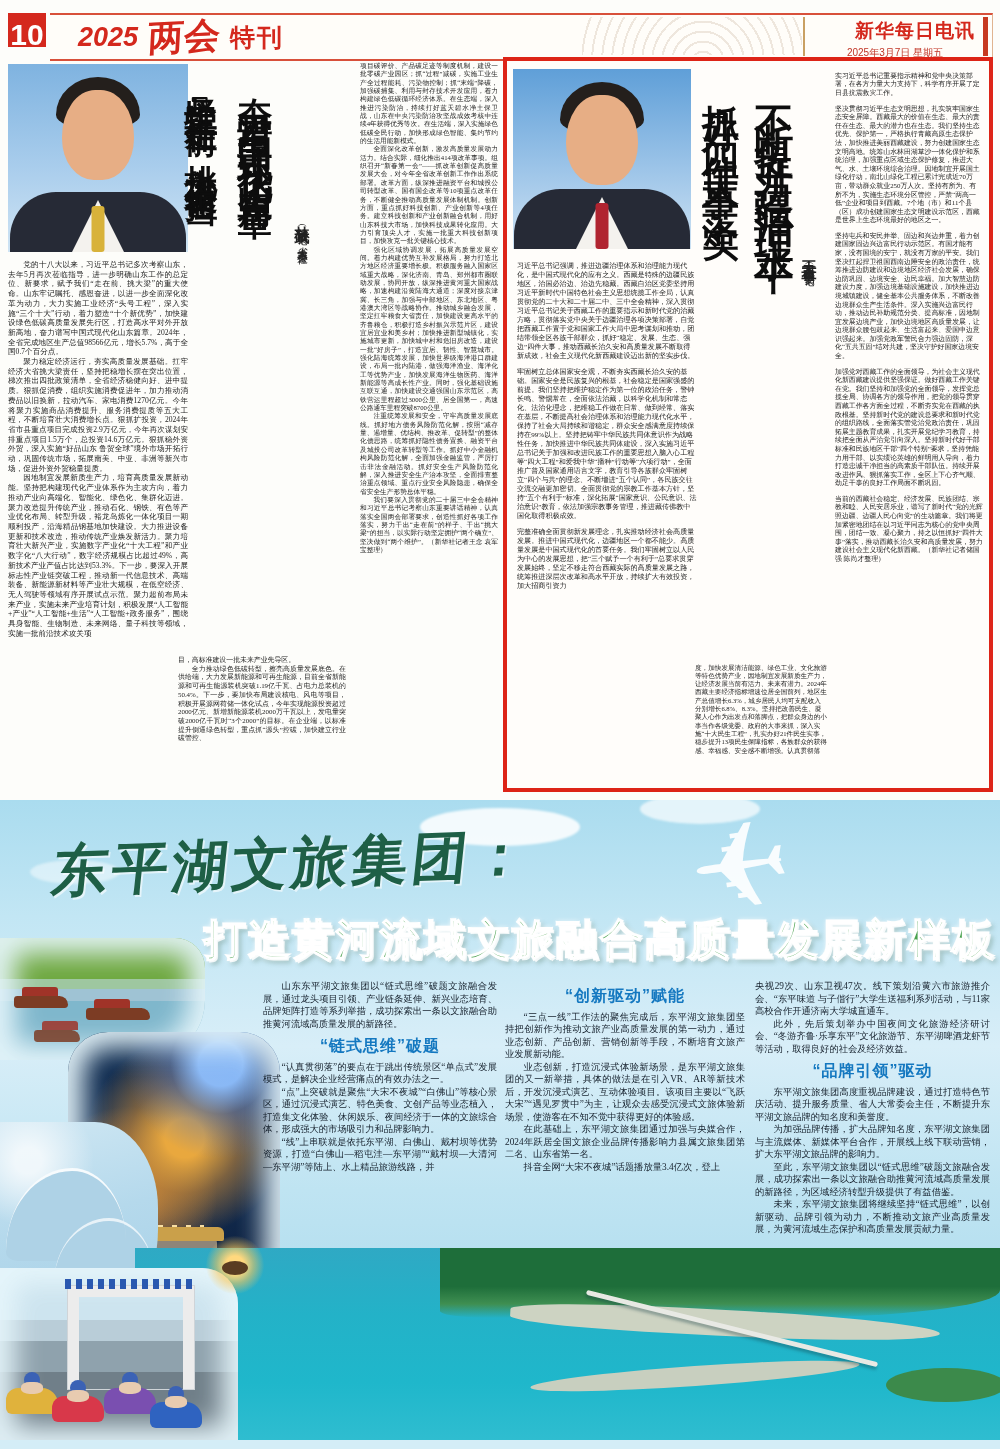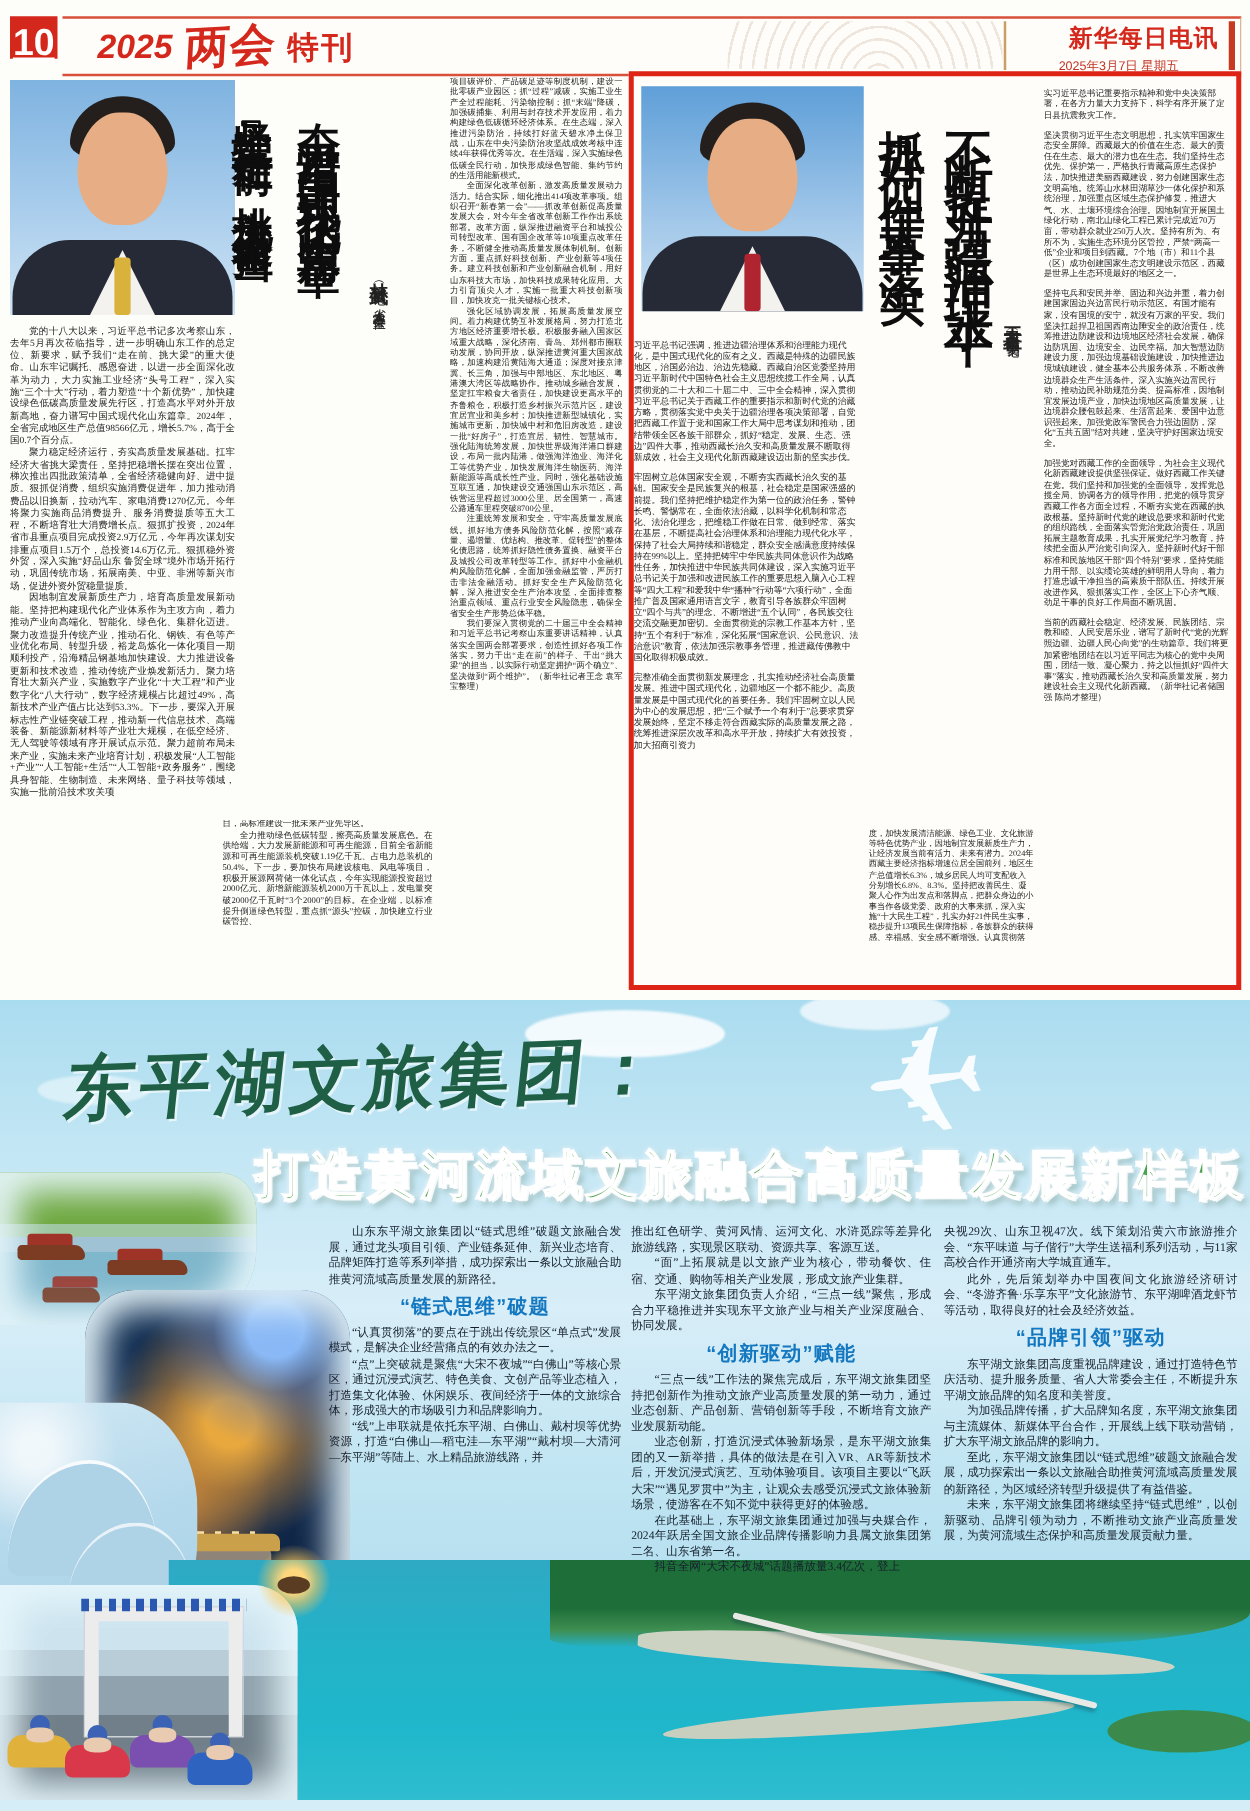--- a/index.html
+++ b/index.html
@@ -1,20 +1,20 @@
 <!DOCTYPE html>
 <html><head>
 <meta charset="utf-8">
 <style>
   html,body{margin:0;padding:0;background:#e9e9e6;}
   .page{position:relative;width:1000px;height:1449px;margin:0 auto;background:#fdfdfa;overflow:hidden;
         font-family:"Liberation Serif",serif;color:#191919;}
   
   .pagenum{position:absolute;left:8px;top:13px;width:38px;height:34px;background:#d4281d;color:#fff;
-           font-family:"Liberation Sans",sans-serif;font-weight:bold;font-size:30px;line-height:44px;text-align:center;text-decoration:underline;}
+           font-family:"Liberation Sans",sans-serif;font-weight:bold;font-size:30px;line-height:44px;text-align:center;}
   .mbar{position:absolute;left:50px;top:13px;width:942px;height:44px;background:#fffdf9;
         border-top:2px solid #d8503a;border-bottom:2px solid #d8503a;border-right:1px solid #e0b490;
         display:flex;align-items:center;}
   .yr{color:#d4281d;font-family:"Liberation Sans",sans-serif;font-weight:bold;font-style:italic;font-size:27px;margin-left:28px;}
   .lh{color:#d4281d;font-weight:900;font-size:36px;margin-left:10px;transform:rotate(-3deg) skewX(-6deg);}
   .tk{color:#d4281d;font-weight:bold;font-size:25px;margin-left:10px;letter-spacing:2px;}
   .ripple{position:absolute;right:190px;top:2px;width:220px;height:38px;opacity:.6;
           background:repeating-radial-gradient(circle at 55% 120%,rgba(176,146,116,.35) 0 2px,rgba(255,255,255,0) 2px 10px);}
   .brand{position:absolute;right:4px;top:2px;width:160px;height:38px;border-left:2px solid #c9a063;
          border-right:5px solid #c73a22;padding:1px 8px 0 10px;text-align:center;}
@@ -152,21 +152,21 @@
   </div>
 
   <div class="redbox">
     <div class="portrait" style="left:6px;top:8px;width:178px;height:180px;background:linear-gradient(180deg,#5f9fd8 0%,#9cc4e8 55%,#cde2f3 100%);">
       <div class="body"></div>
       <div class="shirt"></div>
       <div class="hair"></div>
       <div class="faceshape"></div>
       <div class="tie" style="background:#b02430;"></div>
     </div>
-    <div class="txtcol" style="left:0;top:194px;width:180px;height:526px;font-size:7.1px;line-height:9.0px;margin-top:10px;">
+    <div class="txtcol" style="left:10px;top:194px;width:180px;height:526px;font-size:7.1px;line-height:9.0px;">
         <p>习近平总书记强调，推进边疆治理体系和治理能力现代化，是中国式现代化的应有之义。西藏是特殊的边疆民族地区，治国必治边、治边先稳藏。西藏自治区党委坚持用习近平新时代中国特色社会主义思想统揽工作全局，认真贯彻党的二十大和二十届二中、三中全会精神，深入贯彻习近平总书记关于西藏工作的重要指示和新时代党的治藏方略，贯彻落实党中央关于边疆治理各项决策部署，自觉把西藏工作置于党和国家工作大局中思考谋划和推动，团结带领全区各族干部群众，抓好“稳定、发展、生态、强边”四件大事，推动西藏长治久安和高质量发展不断取得新成效，社会主义现代化新西藏建设迈出新的坚实步伐。</p>
         <p>牢固树立总体国家安全观，不断夯实西藏长治久安的基础。国家安全是民族复兴的根基，社会稳定是国家强盛的前提。我们坚持把维护稳定作为第一位的政治任务，警钟长鸣、警惕常在，全面依法治藏，以科学化机制和常态化、法治化理念，把维稳工作做在日常、做到经常、落实在基层，不断提高社会治理体系和治理能力现代化水平，保持了社会大局持续和谐稳定，群众安全感满意度持续保持在99%以上。坚持把铸牢中华民族共同体意识作为战略性任务，加快推进中华民族共同体建设，深入实施习近平总书记关于加强和改进民族工作的重要思想入脑入心工程等“四大工程”和爱我中华“播种”行动等“六项行动”，全面推广普及国家通用语言文字，教育引导各族群众牢固树立“四个与共”的理念、不断增进“五个认同”，各民族交往交流交融更加密切。全面贯彻党的宗教工作基本方针，坚持“五个有利于”标准，深化拓展“国家意识、公民意识、法治意识”教育，依法加强宗教事务管理，推进藏传佛教中国化取得积极成效。</p>
         <p>完整准确全面贯彻新发展理念，扎实推动经济社会高质量发展。推进中国式现代化，边疆地区一个都不能少。高质量发展是中国式现代化的首要任务。我们牢固树立以人民为中心的发展思想，把“三个赋予一个有利于”总要求贯穿发展始终，坚定不移走符合西藏实际的高质量发展之路，统筹推进深层次改革和高水平开放，持续扩大有效投资，加大招商引资力</p>
       </div>
     <div class="vtitle" style="left:188px;top:14px;height:646px;font-size:37px;letter-spacing:13px;">抓好『四件大事』落实</div>
     <div class="vtitle" style="left:240px;top:14px;height:620px;font-size:39px;letter-spacing:17px;">不断提升边疆治理水平</div>
     <div class="vbyline" style="left:292px;top:188px;height:320px;">
       <span class="byname">王君正</span><span class="byrole">（西藏自治区党委书记）</span>
     </div>
     <div class="txtcol cont" style="left:188px;top:596px;width:132px;height:124px;font-size:6.6px;line-height:8.3px;">
@@ -225,25 +225,20 @@
           <p>山东东平湖文旅集团以“链式思维”破题文旅融合发展，通过龙头项目引领、产业链条延伸、新兴业态培育、品牌矩阵打造等系列举措，成功探索出一条以文旅融合助推黄河流域高质量发展的新路径。</p>
         </div>
       <div class="fsub">“链式思维”破题</div>
       <div>
           <p>“认真贯彻落”的要点在于跳出传统景区“单点式”发展模式，是解决企业经营痛点的有效办法之一。</p>
           <p>“点”上突破就是聚焦“大宋不夜城”“白佛山”等核心景区，通过沉浸式演艺、特色美食、文创产品等业态植入，打造集文化体验、休闲娱乐、夜间经济于一体的文旅综合体，形成强大的市场吸引力和品牌影响力。</p>
           <p>“线”上串联就是依托东平湖、白佛山、戴村坝等优势资源，打造“白佛山—稻屯洼—东平湖”“戴村坝—大清河—东平湖”等陆上、水上精品旅游线路，并</p>
         </div>
     </div>
     <div class="fcol" style="left:505px;top:180px;width:240px;height:310px;">
-      <div class="cont">
-          <p>推出红色研学、黄河风情、运河文化、水浒觅踪等差异化旅游线路，实现景区联动、资源共享、客源互送。</p>
-          <p>“面”上拓展就是以文旅产业为核心，带动餐饮、住宿、交通、购物等相关产业发展，形成文旅产业集群。</p>
-          <p>东平湖文旅集团负责人介绍，“三点一线”聚焦，形成合力平稳推进并实现东平文旅产业与相关产业深度融合、协同发展。</p>
-        </div>
       <div class="fsub">“创新驱动”赋能</div>
       <div>
           <p>“三点一线”工作法的聚焦完成后，东平湖文旅集团坚持把创新作为推动文旅产业高质量发展的第一动力，通过业态创新、产品创新、营销创新等手段，不断培育文旅产业发展新动能。</p>
           <p>业态创新，打造沉浸式体验新场景，是东平湖文旅集团的又一新举措，具体的做法是在引入VR、AR等新技术后，开发沉浸式演艺、互动体验项目。该项目主要以“飞跃大宋”“遇见罗贯中”为主，让观众去感受沉浸式文旅体验新场景，使游客在不知不觉中获得更好的体验感。</p>
           <p>在此基础上，东平湖文旅集团通过加强与央媒合作，2024年跃居全国文旅企业品牌传播影响力县属文旅集团第二名、山东省第一名。</p>
           <p>抖音全网“大宋不夜城”话题播放量3.4亿次，登上</p>
         </div>
     </div>
     <div class="fcol" style="left:755px;top:180px;width:235px;height:310px;">
       <div class="cont">

